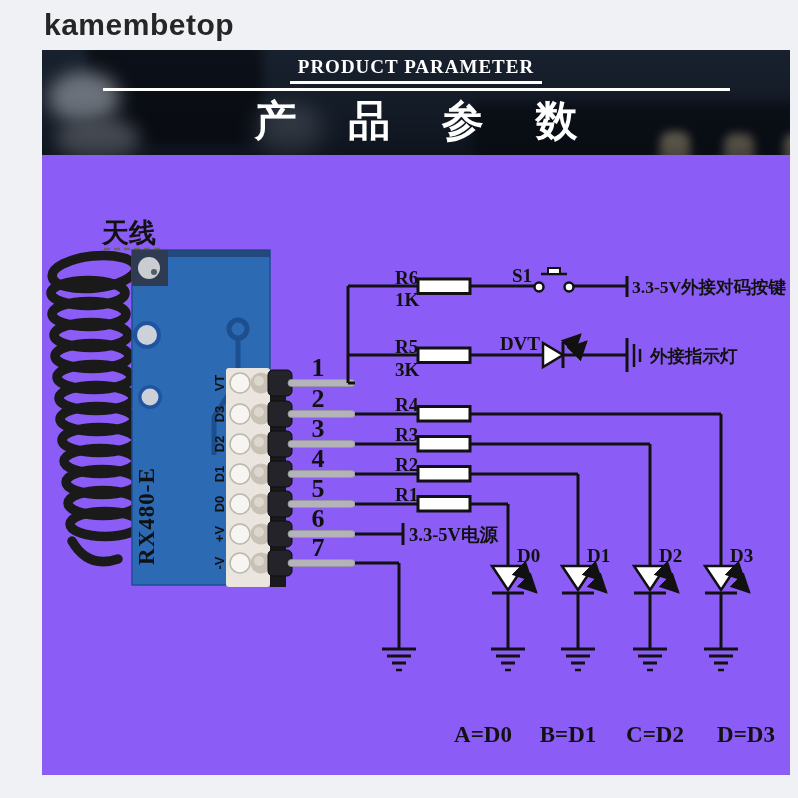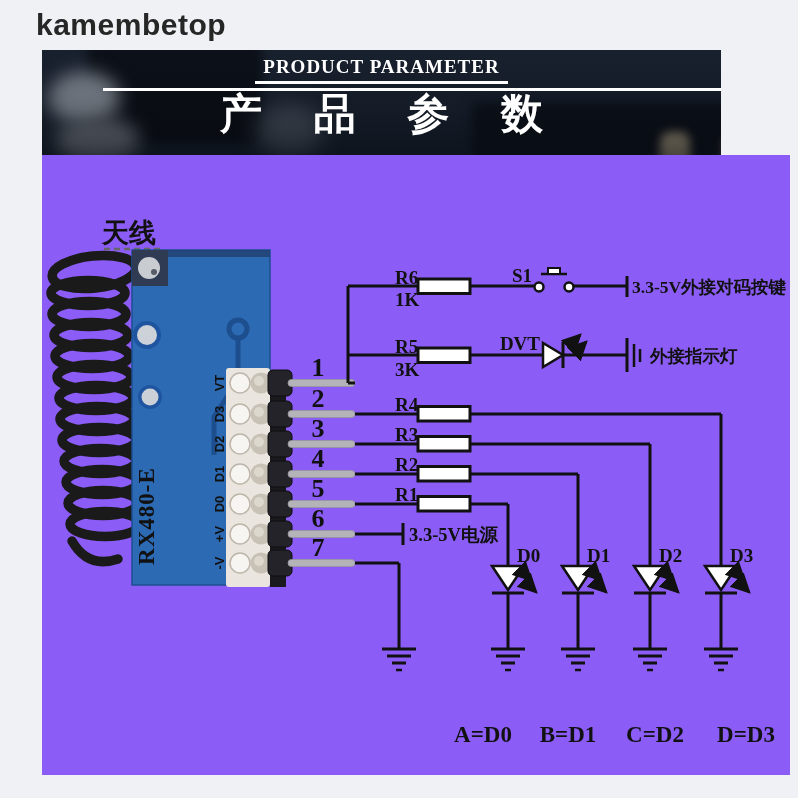--- a/index.html
+++ b/index.html
@@ -1,38 +1,38 @@
 <!DOCTYPE html>
 <html><head>
 <meta charset="utf-8">
 <style>
   html,body{margin:0;padding:0;background:#eef0f4;}
   .page{position:relative;width:798px;height:798px;background:#f0f1f5;overflow:hidden;
         font-family:"Liberation Sans",sans-serif;}
-  .watermark{position:absolute;left:36px;top:8px;font-size:30px;font-weight:700;
+  .watermark{position:absolute;left:44px;top:8px;font-size:30px;font-weight:700;
              color:#262626;letter-spacing:.5px;}
   
-  .banner{position:absolute;left:42px;top:50px;width:679px;height:105px;
+  .banner{position:absolute;left:42px;top:50px;width:748px;height:105px;
           background:#1a2330;overflow:hidden;}
   .banner .ph{position:absolute;border-radius:50%;}
   .ph.chip{left:45px;top:-6px;width:175px;height:100px;background:#0a0d13;border-radius:8px;filter:blur(5px);}
   .ph.s1{left:6px;top:22px;width:72px;height:52px;background:#99a0a9;filter:blur(9px);}
   .ph.s2{left:14px;top:68px;width:84px;height:46px;background:#7e848d;filter:blur(9px);}
   .ph.s3{left:215px;top:55px;width:66px;height:54px;background:#4e5763;filter:blur(11px);}
   .ph.chip2{left:430px;top:52px;width:330px;height:56px;background:#0b0f16;border-radius:6px;filter:blur(6px);}
   .ph.t1{left:618px;top:82px;width:30px;height:50px;background:#b2a384;border-radius:10px;filter:blur(5px);}
   .ph.t2{left:682px;top:84px;width:30px;height:50px;background:#a89a7c;border-radius:10px;filter:blur(5px);}
   .ph.t3{left:742px;top:84px;width:28px;height:50px;background:#b2a384;border-radius:10px;filter:blur(5px);}
   .banner .shade{position:absolute;left:0;top:0;width:100%;height:100%;border-radius:0;
           background:linear-gradient(180deg,rgba(18,26,40,.25) 0%,rgba(8,12,20,.35) 60%,rgba(6,10,17,.6) 100%);filter:none;}
   .banner-line{position:absolute;left:61px;top:38px;width:627px;height:3px;background:#ffffff;}
   .banner-title-en{position:absolute;left:0;top:6px;width:100%;text-align:center;}
   .banner-title-en span{display:inline-block;color:#fff;font-family:"Liberation Serif",serif;
       font-weight:700;font-size:19px;letter-spacing:1px;border-bottom:3px solid #fff;padding:0 8px 3px;}
-  .banner-title-zh{position:absolute;left:0;top:36px;width:100%;text-align:center;color:#fff;
+  .banner-title-zh{position:absolute;left:0;top:43px;width:100%;text-align:center;color:#fff;
       font-size:42px;font-weight:700;letter-spacing:20px;text-indent:20px;}
   .banner-arrow{position:absolute;left:375px;top:155px;width:0;height:0;
       border-left:43px solid transparent;border-right:42px solid transparent;border-top:27px solid #141c28;}
   
   .panel{position:absolute;left:42px;top:155px;width:748px;height:620px;background:#8b5cf6;}
   svg{display:block;}
   .ink{stroke:#111;stroke-width:3;fill:none;}
   .ink2{stroke:#111;stroke-width:2.5;fill:none;}
   text{fill:#111;}
   .serif{font-family:"Liberation Serif",serif;font-weight:700;}

